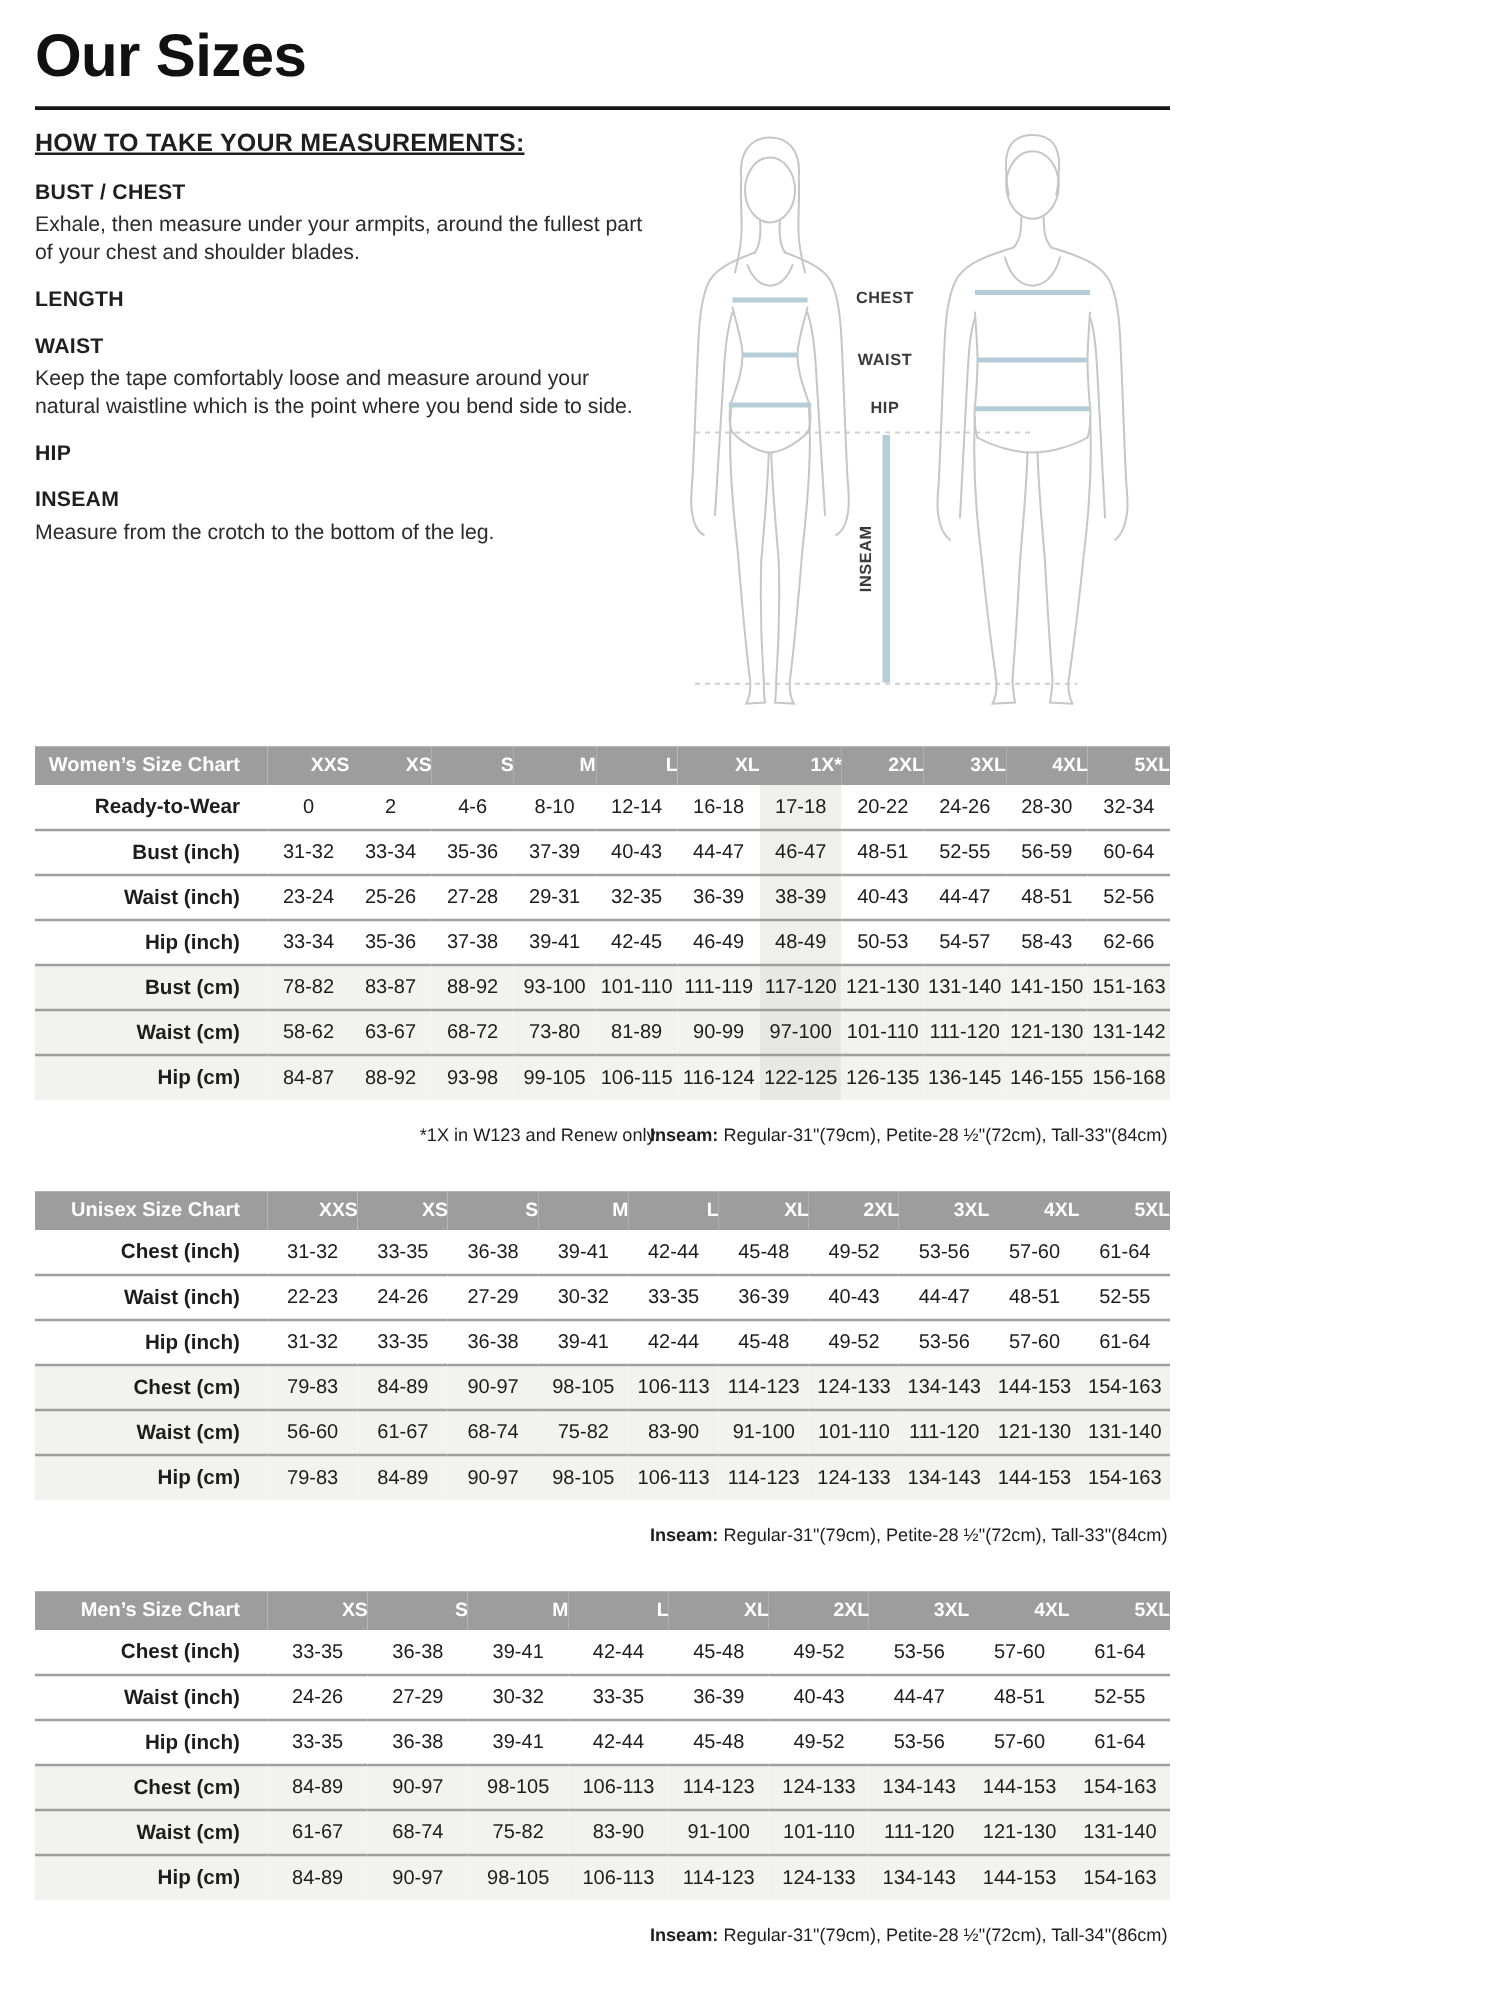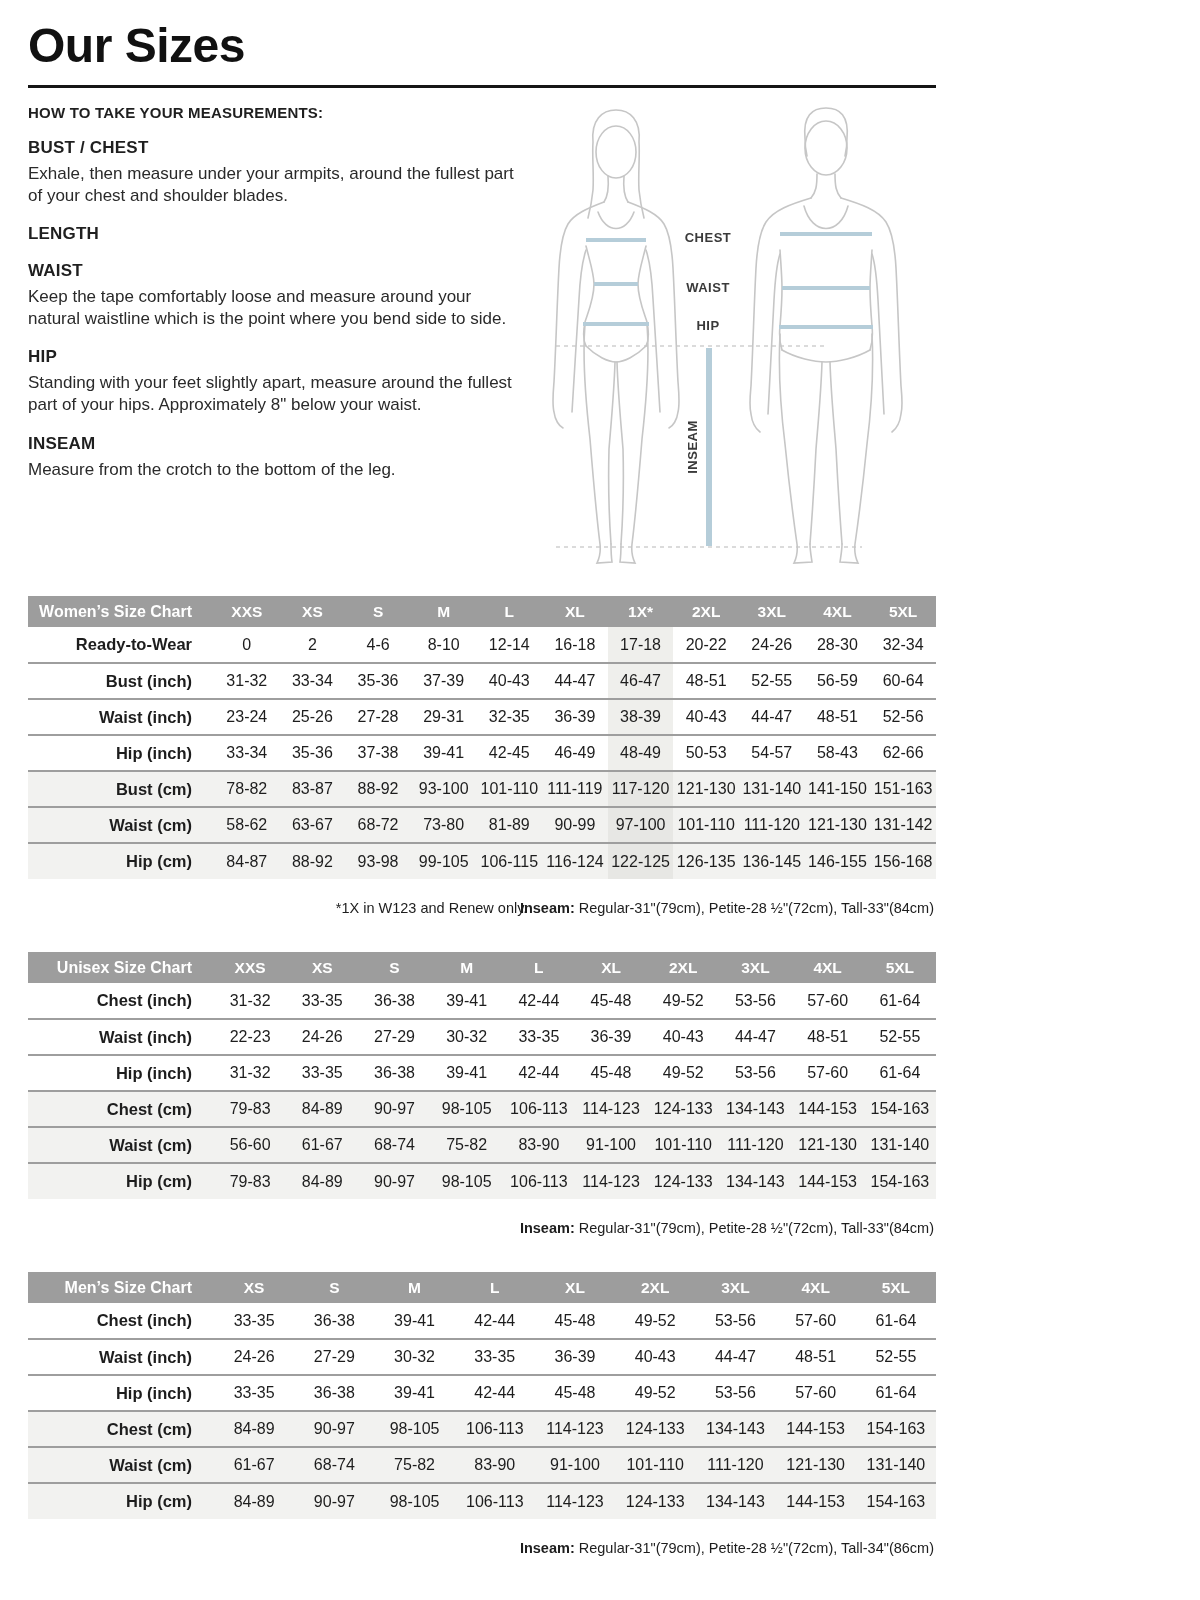--- a/index.html
+++ b/index.html
@@ -14,33 +14,33 @@
     --dash:#cfcfcf;
   }
   *{box-sizing:border-box;margin:0;padding:0;}
   html,body{width:1200px;height:1600px;overflow:hidden;background:#ffffff;}
   body{font-family:"Liberation Sans", sans-serif;color:var(--ink);}
   .page{width:964px;height:1600px;padding:18px 28px 0 28px;}
   h1.title{font-size:48px;font-weight:800;letter-spacing:-0.5px;color:#111;}
   .title-rule{border:none;border-top:3px solid #151515;margin-top:12px;}
   .hero{display:flex;align-items:flex-start;margin-top:12px;}
   .howto{flex:1;max-width:735px;padding-top:4px;}
-  .howto h2{font-size:15px;font-weight:800;letter-spacing:0.2px;margin-bottom:6px;}
+  .howto h2{font-size:20px;font-weight:800;letter-spacing:0.2px;margin-bottom:6px;text-decoration:underline;}
   .howto h3{font-size:17px;font-weight:800;letter-spacing:0.2px;margin-top:17px;}
   .howto p{font-size:17px;line-height:1.3;margin-top:5px;color:#2a2a2a;max-width:720px;}
   .figure-wrap{width:420px;flex:none;margin-top:-6px;}
   svg text.fig-label{font-family:"Liberation Sans",sans-serif;font-size:13px;font-weight:700;fill:#3a3a3a;letter-spacing:0.5px;}
   .fig-line{fill:none;stroke:var(--fig);stroke-width:1.6;stroke-linecap:round;}
   .face{fill:none;stroke:var(--fig);stroke-width:1.6;}
   .blue-line{stroke:var(--blue);stroke-width:4;}
   .blue-line-thick{stroke:var(--blue);stroke-width:6;}
   .dash-line{stroke:var(--dash);stroke-width:1.5;stroke-dasharray:4 4;}
 
   table.size-table{width:100%;border-collapse:collapse;table-layout:fixed;}
-  table.size-table thead th{background:var(--header-bg);color:#fff;font-weight:700;font-size:15.5px;height:31px;text-align:center;}
+  table.size-table thead th{background:var(--header-bg);color:#fff;font-weight:700;font-size:15.5px;height:31px;text-align:right;}
   table.size-table thead th.lbl{text-align:right;padding-right:22px;font-size:16px;margin-left:44px;}
   table.size-table tbody td{font-size:16px;text-align:center;height:36px;color:#1d1d1d;}
   table.size-table tbody td.lbl{text-align:right;padding-right:22px;font-weight:700;font-size:16.5px;}
   table.size-table tbody tr + tr{border-top:2px solid var(--sep);}
   table.size-table tbody tr.shaded td{background:var(--row-shade);}
   table.size-table tbody td.hl{background:var(--hl);}
   table.size-table tbody tr.shaded td.hl{background:var(--hl-shade);}
   .tbl-womens{margin-top:18px;}
   .tbl-unisex{margin-top:30px;}
   .tbl-unisex tbody td, .tbl-mens tbody td{height:39px;}
@@ -64,21 +64,20 @@
 
       <h3>BUST / CHEST</h3>
       <p>Exhale, then measure under your armpits, around the fullest part of your chest and shoulder blades.</p>
 
       <h3>LENGTH</h3>
 
       <h3>WAIST</h3>
       <p>Keep the tape comfortably loose and measure around your natural waistline which is the point where you bend side to side.</p>
 
       <h3>HIP</h3>
-      <p>Standing with your feet slightly apart, measure around the fullest part of your hips. Approximately 8" below your waist.</p>
 
       <h3>INSEAM</h3>
       <p>Measure from the crotch to the bottom of the leg.</p>
     </div>
 
     <div class="figure-wrap">
       <svg width="420" height="480" viewBox="0 0 420 480">
 
         <line class="dash-line" x1="40" y1="252" x2="308" y2="252"></line>
         <line class="dash-line" x1="40" y1="453" x2="346" y2="453"></line>

